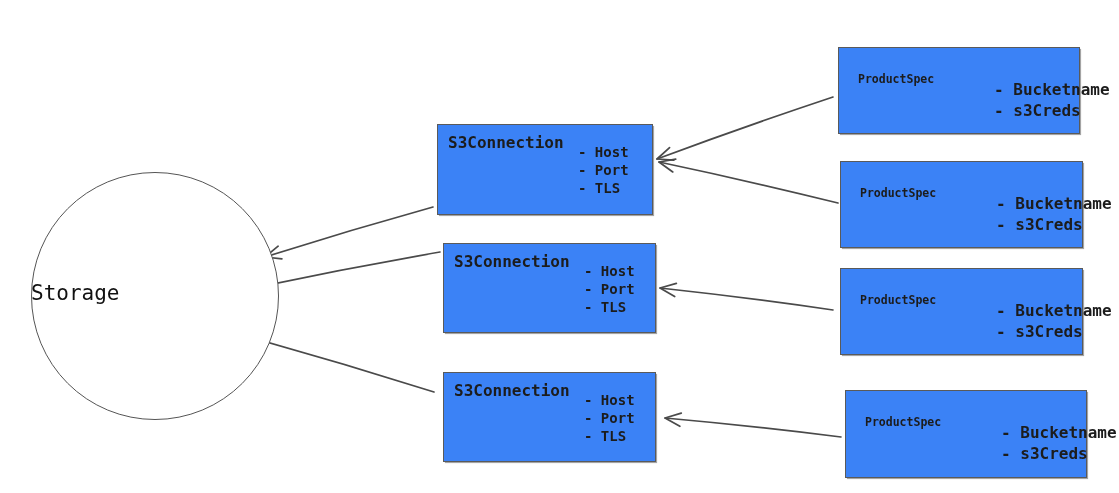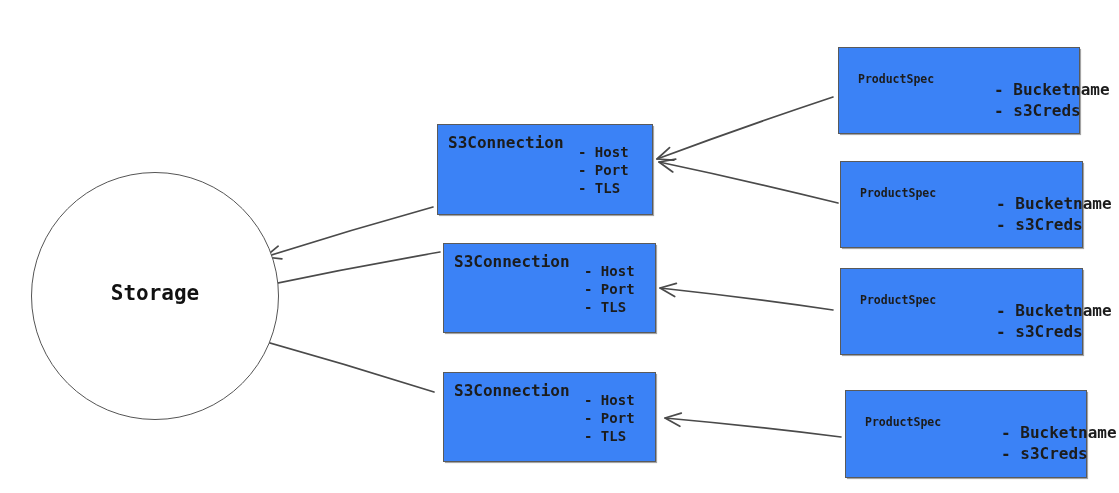--- a/index.html
+++ b/index.html
@@ -62,25 +62,24 @@
   #storage-circle {
     position: absolute;
     box-sizing: border-box;
     border: 1.5px solid #555555;
     border-radius: 50%;
     background: #ffffff;
   }
   #storage-label {
     position: absolute;
     font-family: "DejaVu Sans Mono", monospace;
-    font-weight: bold;
+    font-weight: normal;
     font-size: 21px;
     color: #111111;
     white-space: pre;
-    text-align: center;
   }
 </style>
 </head>
 <body>
 
 <div id="canvas" style="width: 1119px; height: 493px; background: rgb(255, 255, 255);">
 
   <svg id="wires" viewBox="0 0 1119 493" width="1119" height="493">
       <g>
         <path d="M 433 207 Q 348.5435942483613 230.46647667449395 265 257" fill="none" stroke="#4a4a4a" stroke-width="1.7" stroke-linecap="round"></path>

